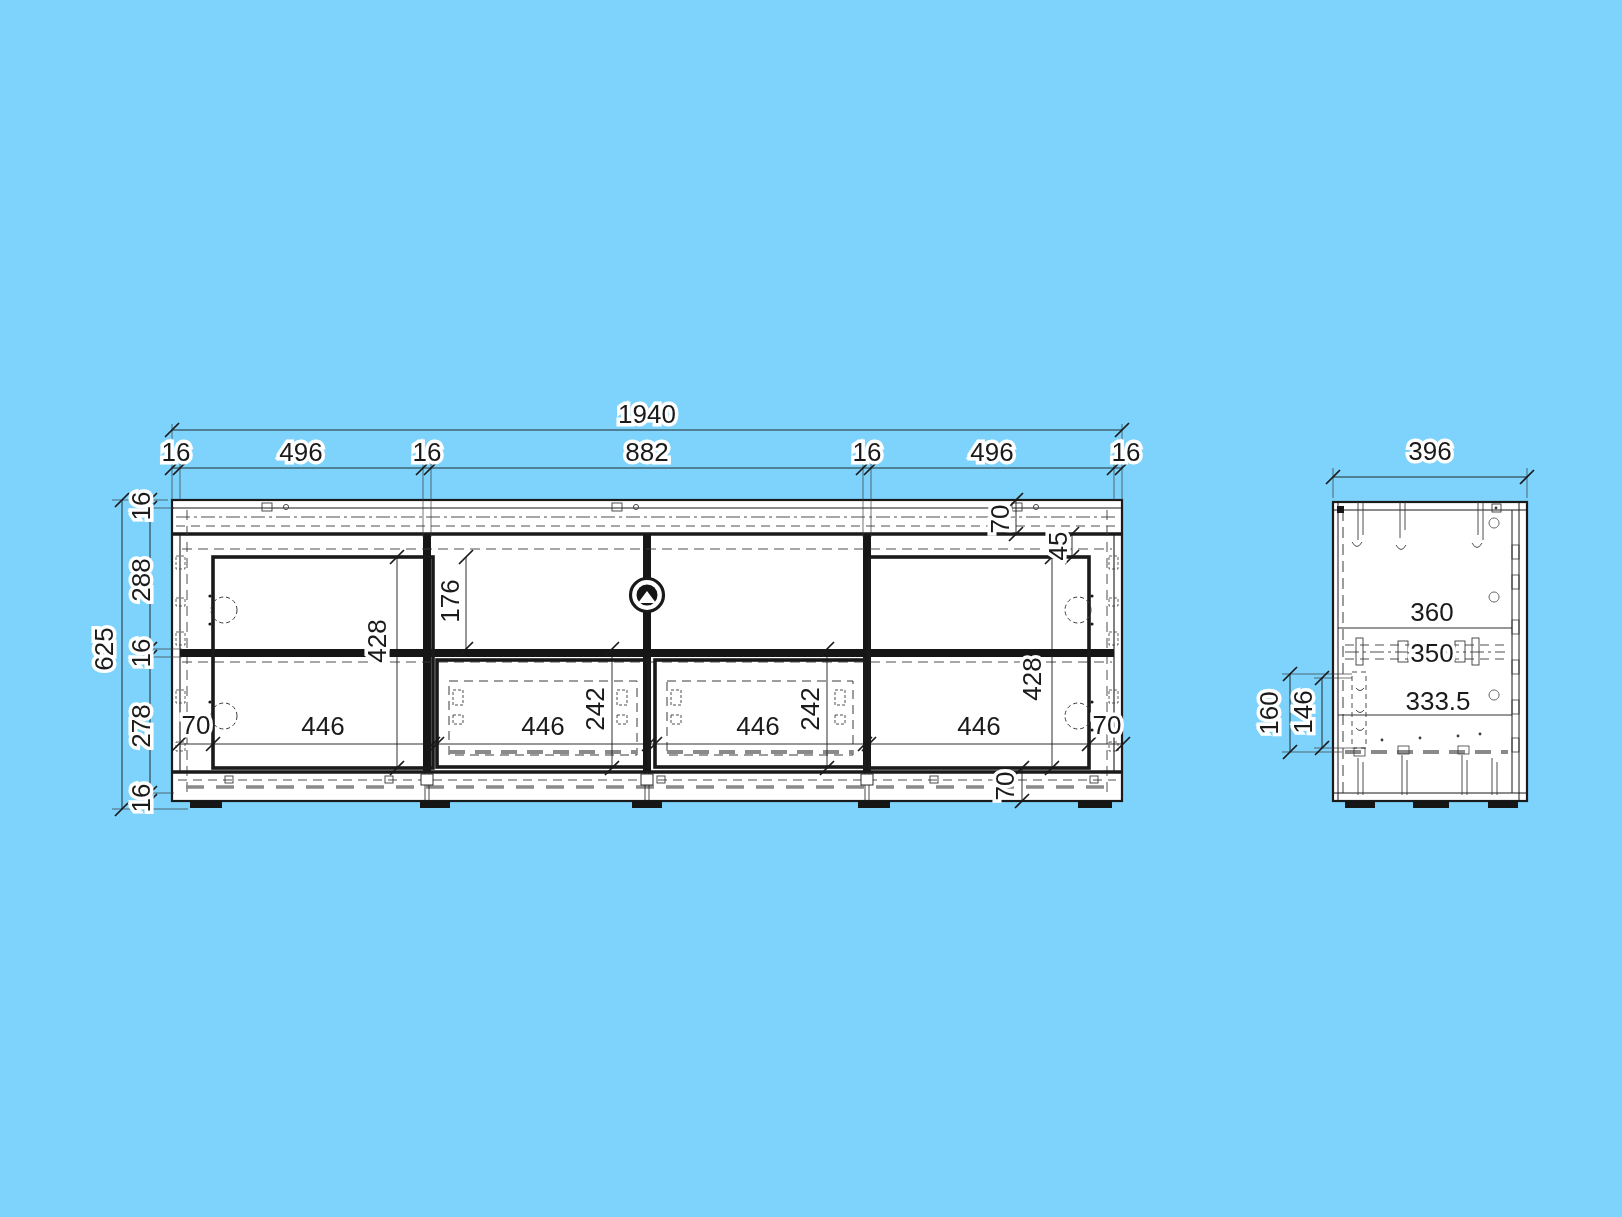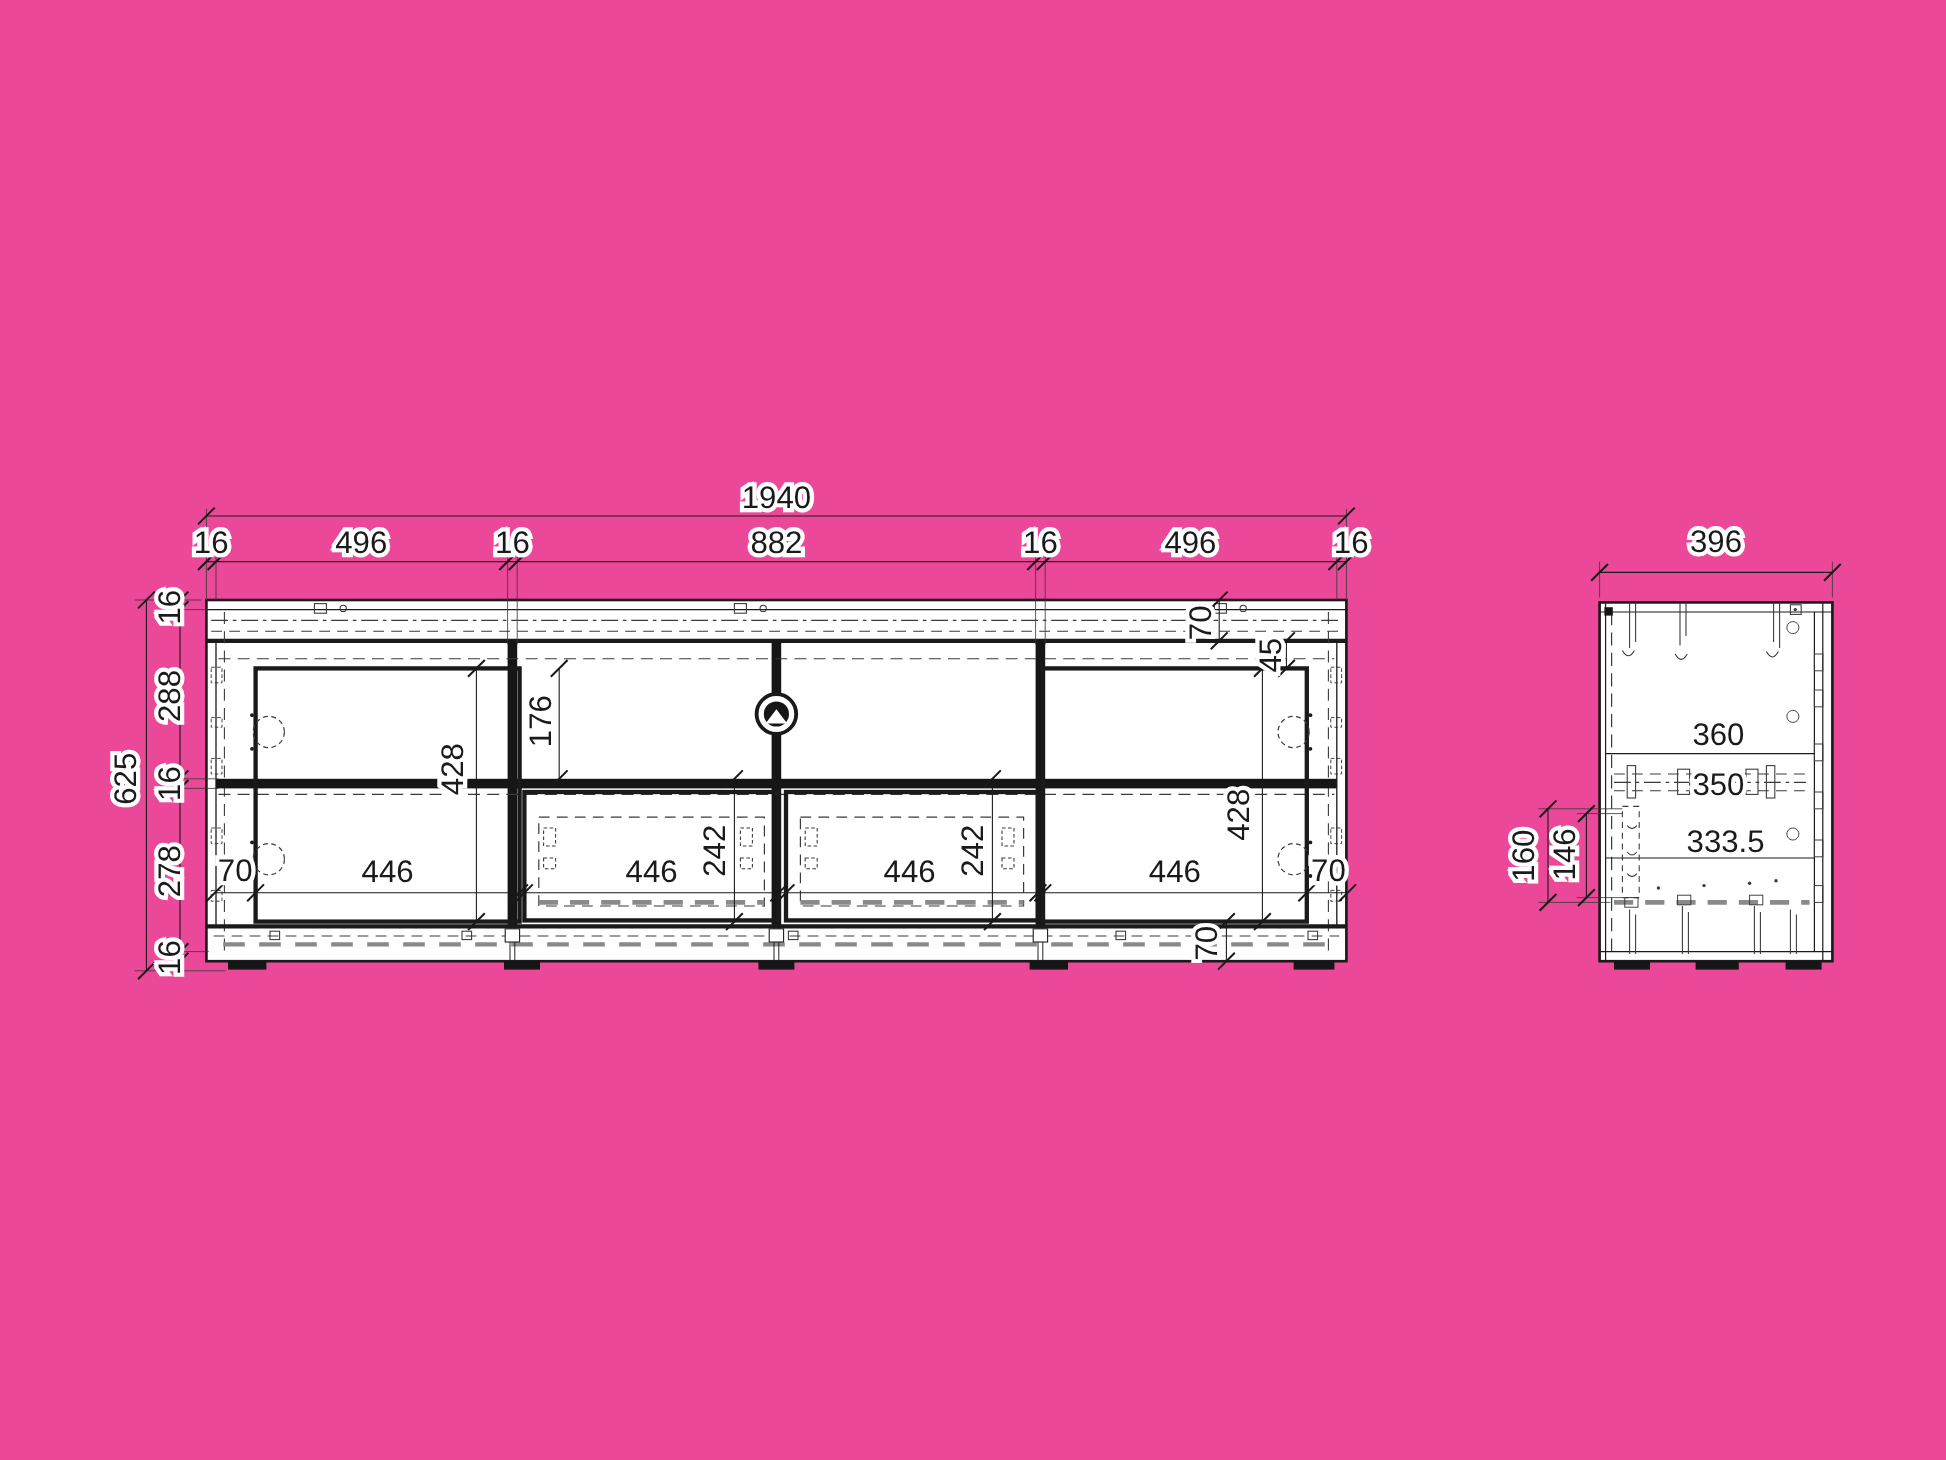--- a/index.html
+++ b/index.html
@@ -1,16 +1,16 @@
 <!DOCTYPE html>
 <html><head>
 <meta charset="utf-8">
 <style>
   html,body{margin:0;padding:0;background:#ffffff;}
-  .canvas{position:relative;width:1622px;height:1217px;background:#ec4899;overflow:hidden;}
+  .canvas{position:relative;width:1622px;height:1217px;background:#7dd3fc;overflow:hidden;}
   svg{display:block;}
   .dim{font-family:"Liberation Sans","DejaVu Sans",sans-serif;font-size:26px;fill:#1a1a1a;
        stroke:#ffffff;stroke-width:7px;paint-order:stroke;font-weight:400;}
 </style>
 </head>
 <body>
 
 <div class="canvas">
 <svg width="1622" height="1217" viewBox="0 0 1622 1217" xmlns="http://www.w3.org/2000/svg">
 

